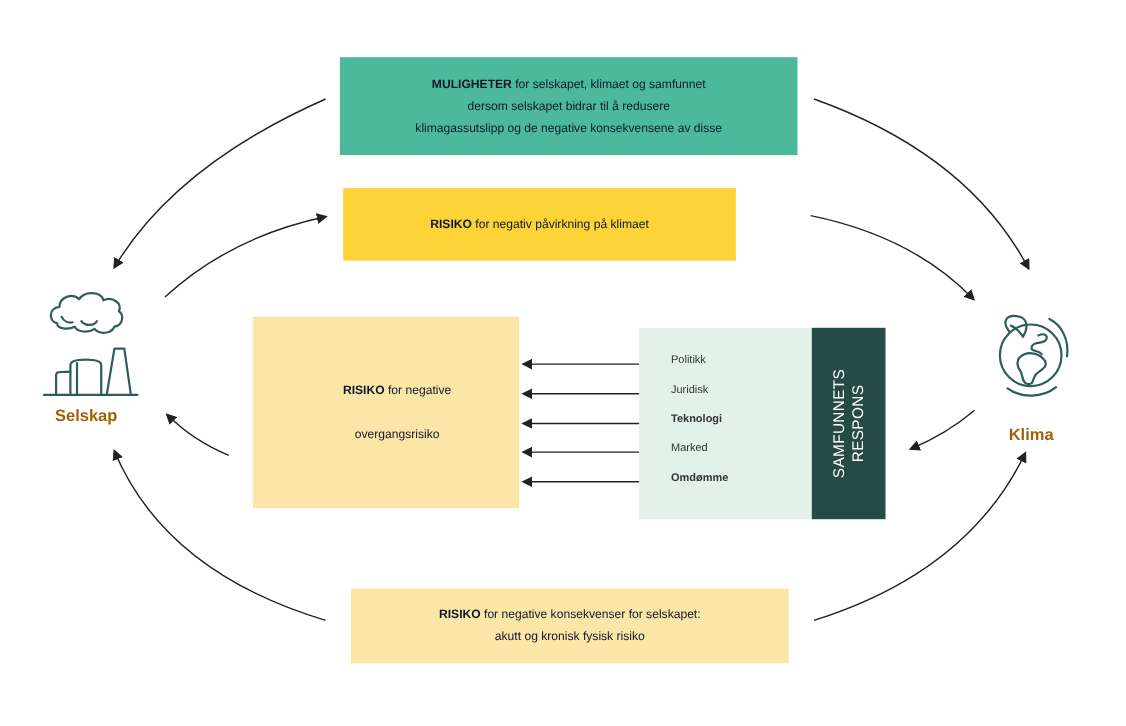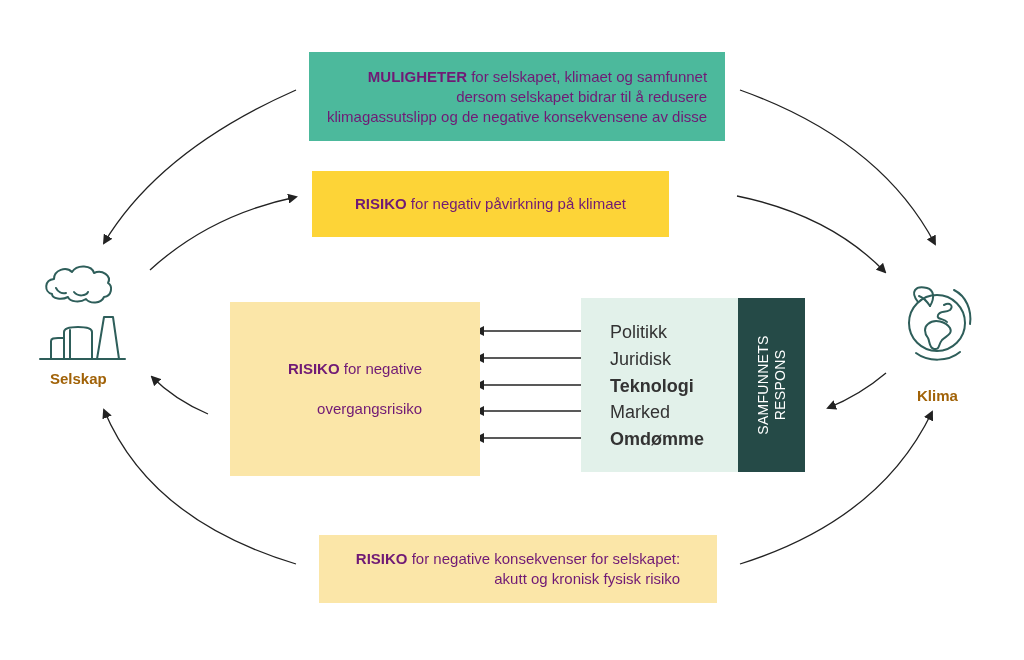--- a/index.html
+++ b/index.html
@@ -1,30 +1,30 @@
 <!DOCTYPE html>
 <html><head>
 <meta charset="utf-8">
 <style>
   html, body { margin:0; padding:0; background:#ffffff; }
   body { width:1024px; height:660px; position:relative; overflow:hidden;
          font-family:"Liberation Sans", sans-serif; color:#222; }
   .box { position:absolute; display:flex; align-items:center; justify-content:center;
-         text-align:right; font-size:15px; line-height:20px; color:#701a75; }
+         text-align:center; font-size:11px; line-height:20px; color:#0f172a; }
   .box b { font-weight:bold; }
   #box-opp { left:309px; top:52px; width:416px; height:89px; background:#4cb99c; }
   #box-climate-risk { left:312px; top:171px; width:357px; height:66px; background:#fdd437; }
-  #box-transition { left:230px; top:302px; width:250px; height:174px; background:#fbe6a8; }
+  #box-transition { left:230px; top:288px; width:222px; height:174px; background:#fbe6a8;padding-left:20px; }
   #box-physical { left:319px; top:535px; width:398px; height:68px; background:#fbe6a8; }
   #panel-response { position:absolute; left:581px; top:298px; width:157px; height:174px; background:#e2f1ea; }
   #panel-dark { position:absolute; left:738px; top:298px; width:67px; height:174px; background:#254a47;
                 display:flex; align-items:center; justify-content:center; }
   #panel-dark .vt { transform:rotate(-90deg); white-space:nowrap; color:#fff; font-size:14px;
                     line-height:17px; text-align:center; font-weight:normal; letter-spacing:0.3px; }
-  .resp-item { position:absolute; left:610px; font-size:18px; color:#333; }
+  .resp-item { position:absolute; left:610px; font-size:10px; color:#333; }
   .label { position:absolute; font-weight:bold; font-size:15px; color:#a16207; }
   svg { position:absolute; left:0; top:0; }
 </style>
 </head>
 <body>
 
 <svg width="1024" height="660">
   <defs>
     <marker id="ah" markerWidth="10" markerHeight="10" refX="8" refY="5" orient="auto" markerUnits="userSpaceOnUse">
       <path d="M0,0 L10,5 L0,10 z" fill="#222"></path>

